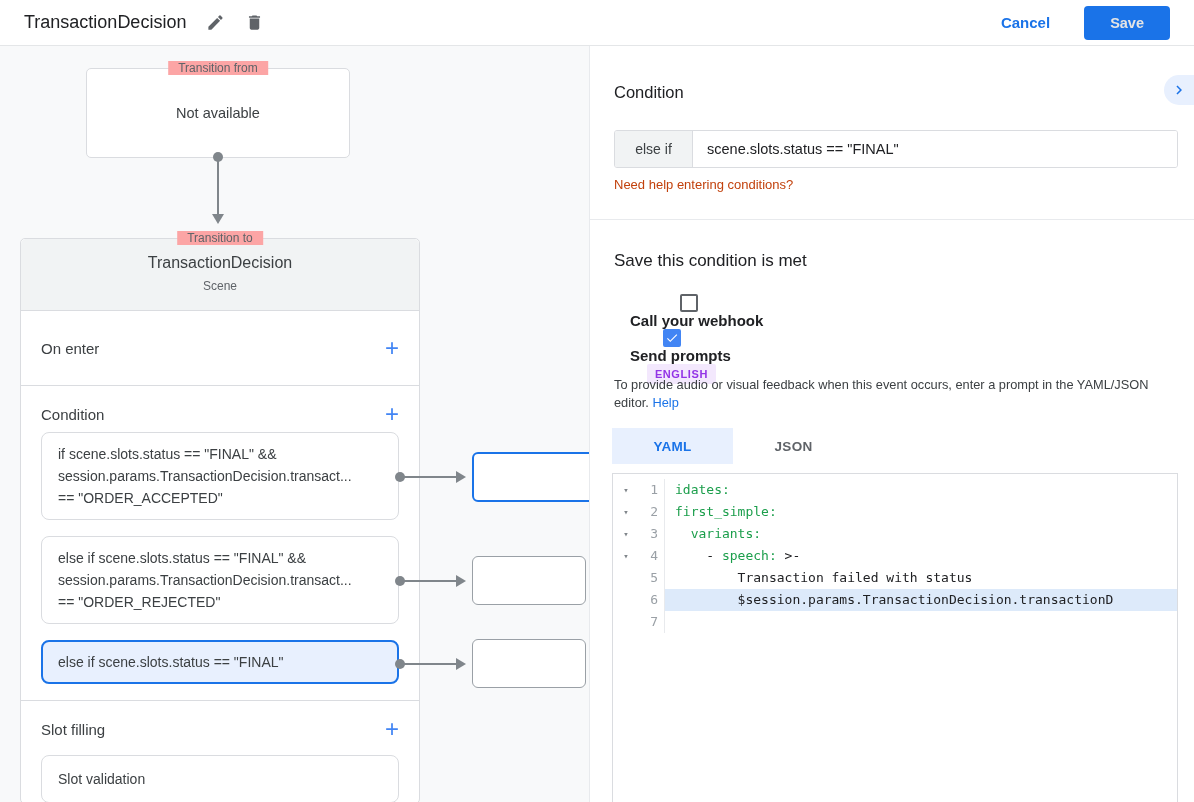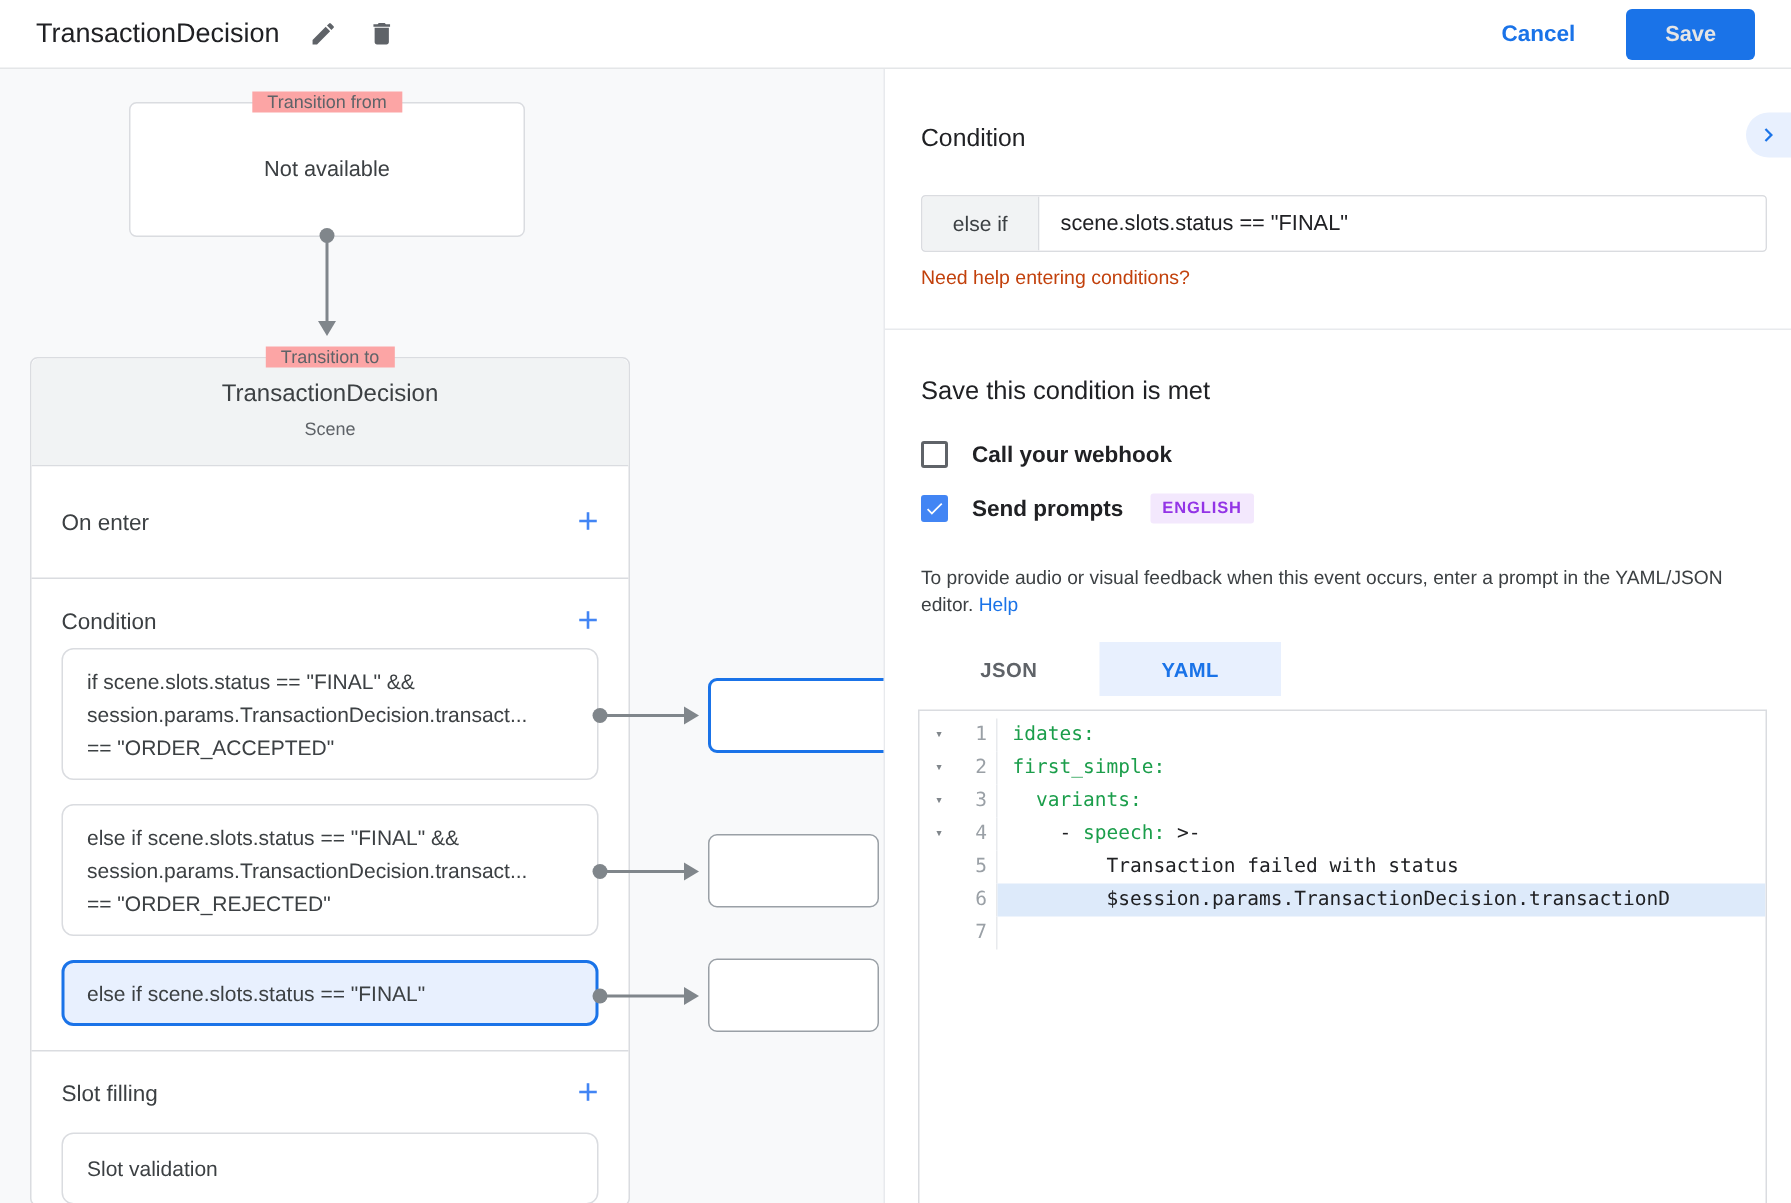--- a/index.html
+++ b/index.html
@@ -77,21 +77,21 @@
   .cond-input { position:absolute; left:24px; right:16px; top:84px; height:38px;
     border:1px solid #dadce0; border-radius:3px; display:flex; background:#fff; overflow:hidden; }
   .cond-prefix { width:78px; background:#f1f3f4; border-right:1px solid #dadce0;
     display:flex; align-items:center; justify-content:center; font-size:14px; color:#3c4043; }
   .cond-value { flex:1; border:none; outline:none; padding:0 14px; font-size:14.5px;
     color:#202124; font-family:inherit; background:#fff; }
   .help-link { position:absolute; left:24px; top:131px; font-size:13px;
     color:#c2410c; text-decoration:none; }
   .p-divider { position:absolute; left:0; right:0; top:173px; height:1px; background:#e8eaed; }
   .p-h2 { position:absolute; left:24px; top:205px; font-size:17px; color:#202124; }
-  .check-row { position:absolute; left:24px; display:flex; align-items:center; }
+  .check-row { position:absolute; left:24px; display:flex; align-items:center;flex-direction:column; }
   .webhook-row { top:248px; }
   .prompts-row { top:283px; }
   .checkbox { width:18px; height:18px; border:2px solid #5f6368; border-radius:2px;
     background:#fff; cursor:pointer; flex:none; }
   .checkbox.checked { background:#4285f4; border-color:#4285f4;
     display:flex; align-items:center; justify-content:center; }
   .checkbox.checked svg { width:14px; height:14px; fill:#fff; }
   .check-label { margin-left:16px; font-size:15px; font-weight:700; color:#202124; }
   .lang-badge { margin-left:18px; background:#f3e8fd; color:#9334e6; font-size:11px;
     font-weight:700; letter-spacing:0.6px; padding:4px 8px; border-radius:2px; }
@@ -238,22 +238,22 @@
       <span class="check-label">Send prompts</span>
       <span class="lang-badge">ENGLISH</span>
     </div>
 
     <div class="feedback">
       <span>To provide audio or visual feedback when this event occurs, enter a prompt in the YAML/JSON editor.</span>
       <a href="#">Help</a>
     </div>
 
     <div class="tabs">
+      <div class="tab active">YAML</div>
       <div class="tab">JSON</div>
-      <div class="tab active">YAML</div>
     </div>
 
     <div class="editor">
       <div>
           <div class="crow">
             <span class="fold">▾</span>
             <span class="lnum">1</span>
             <span class="lcode"><span class="ykey">idates:</span></span>
           </div>
           <div class="crow">

